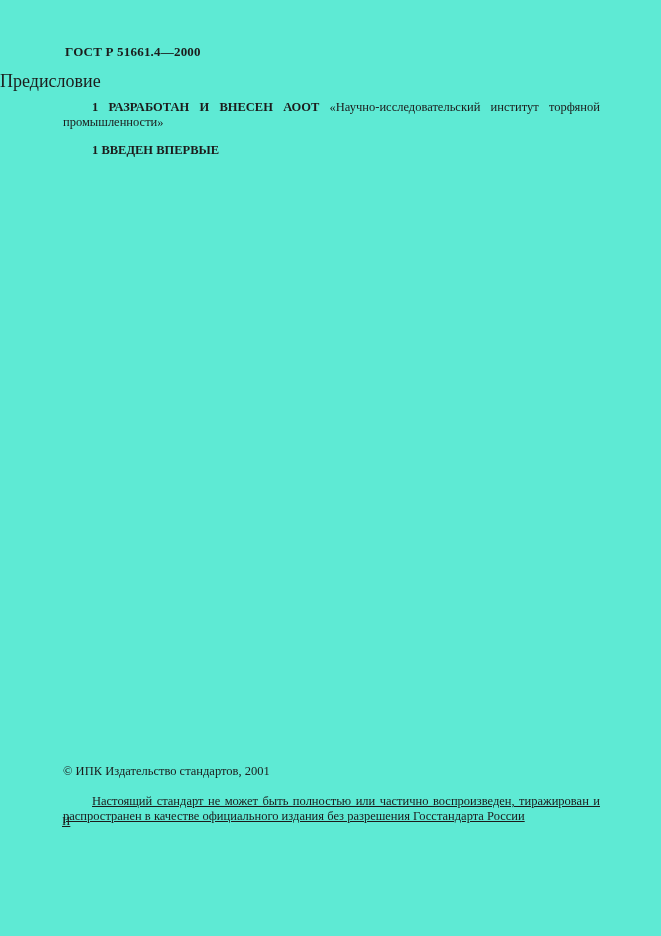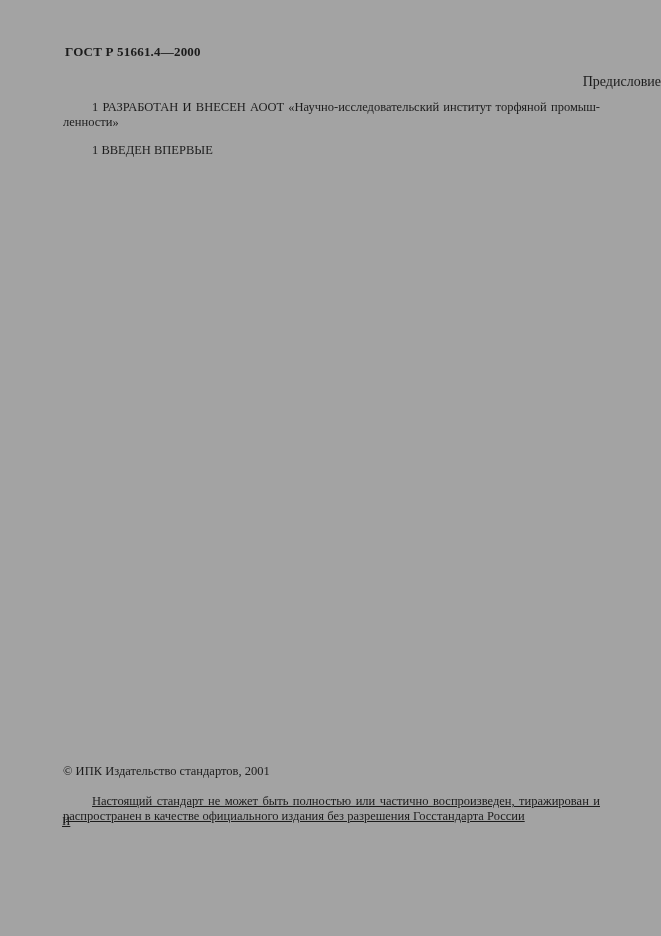--- a/index.html
+++ b/index.html
@@ -4,59 +4,59 @@
 <style>
   html, body {
     margin: 0;
     padding: 0;
     background: #ffffff;
   }
   .page {
     position: relative;
     width: 661px;
     height: 936px;
-    background: #a3a3a3;
+    background: #5eead4;
     color: #1c1c1c;
     font-family: "Liberation Serif", "DejaVu Serif", serif;
     font-size: 12.5px;
     line-height: 15px;
     overflow: hidden;
   }
   .doc-code {
     position: absolute;
     top: 44px;
     left: 65px;
     font-weight: bold;
     font-size: 13px;
     letter-spacing: 0.2px;
     white-space: nowrap;
   }
   .doc-title {
     position: absolute;
     top: 74px;
     left: 0;
     width: 661px;
-    text-align: right;
-    font-size: 14px;
+    text-align: left;
+    font-size: 18px;
   }
   .content {
     position: absolute;
     top: 100px;
     left: 63px;
     width: 537px;
   }
   .clause {
     margin: 0 0 13px 0;
     text-indent: 29px;
     text-align: justify;
     hyphens: manual;
     -webkit-hyphens: manual;
   }
   .clause .lead {
-    font-weight: normal;
+    font-weight: bold;
   }
   .copyright {
     position: absolute;
     top: 764px;
     left: 63px;
     width: 537px;
     text-align: left;
     white-space: nowrap;
   }
   .notice {

